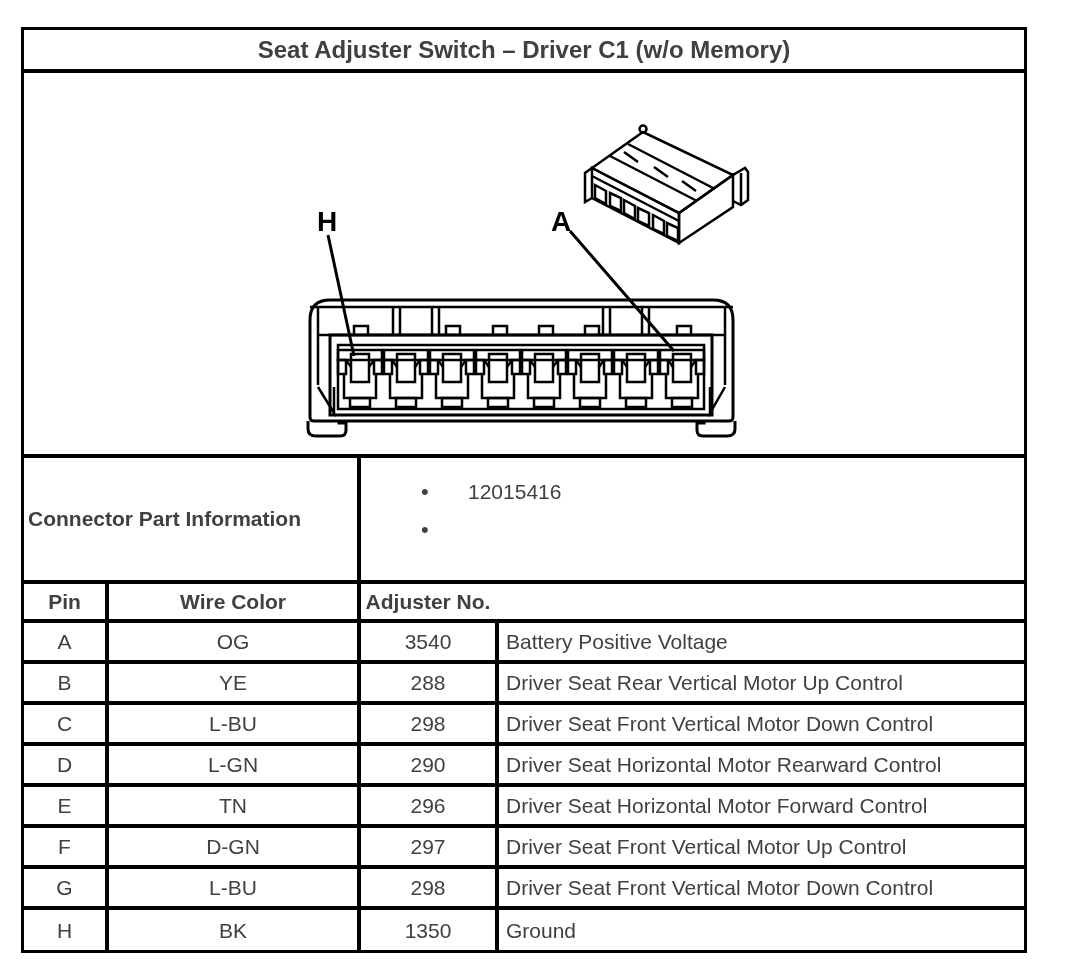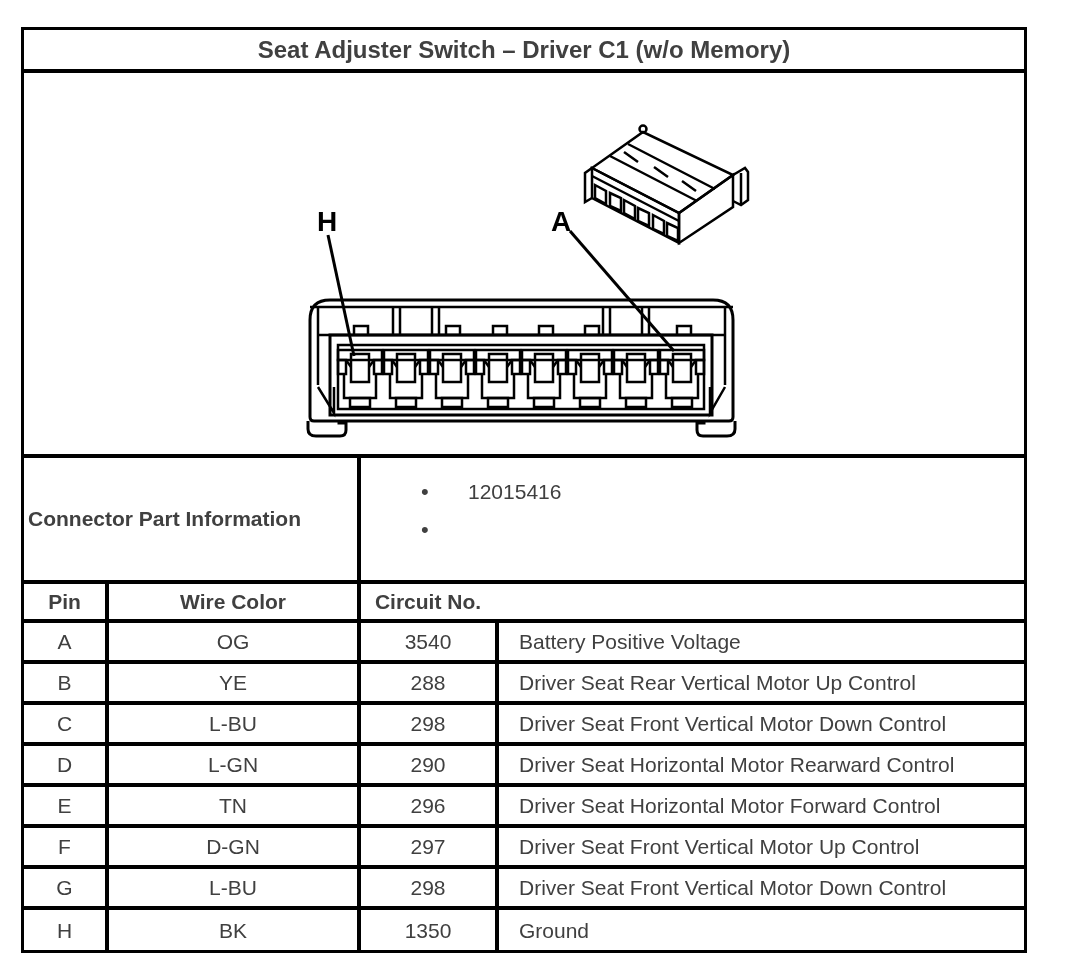--- a/index.html
+++ b/index.html
@@ -39,21 +39,21 @@
     box-sizing:border-box;
   }
   .grid-header { height:39px; border-bottom:4px solid #000; font-weight:bold; }
   .grid-row { height:41px; border-bottom:4px solid #000; }
   .grid-row.last { border-bottom:none; }
   .cell {
     display:flex; align-items:center; justify-content:center;
     font-size:21px; box-sizing:border-box; overflow:hidden; white-space:nowrap;
   }
   .cell.b2, .cell.b3, .cell.b4 { border-left:4px solid #000; }
-  .cell.fn { justify-content:flex-start; padding-left:20px; }
+  .cell.fn { justify-content:flex-start; padding-left:7px; }
 
   .lineart { stroke:#000; fill:none; stroke-width:3; }
   .lineart-thin { stroke:#000; fill:none; stroke-width:2.5; }
   .pin-label { fill:#000; stroke:none; font-family:"Liberation Sans",sans-serif;
                font-size:28px; font-weight:bold; text-anchor:middle; }
 </style>
 </head>
 <body>
 
 <div class="page">
@@ -133,21 +133,21 @@
         </div>
         <div class="pp-item">
           <span class="pp-bullet">•</span>
         </div>
       </div>
     </div>
 
     <div class="grid-header">
       <div class="cell b1">Pin</div>
       <div class="cell b2">Wire Color</div>
-      <div class="cell b3">Circuit No.</div>
+      <div class="cell b3">Adjuster No.</div>
     </div>
 
     <div class="grid-row">
       <div class="cell b1">A</div>
       <div class="cell b2">OG</div>
       <div class="cell b3">3540</div>
       <div class="cell b4 fn">Battery Positive Voltage</div>
     </div>
     <div class="grid-row">
       <div class="cell b1">B</div>

